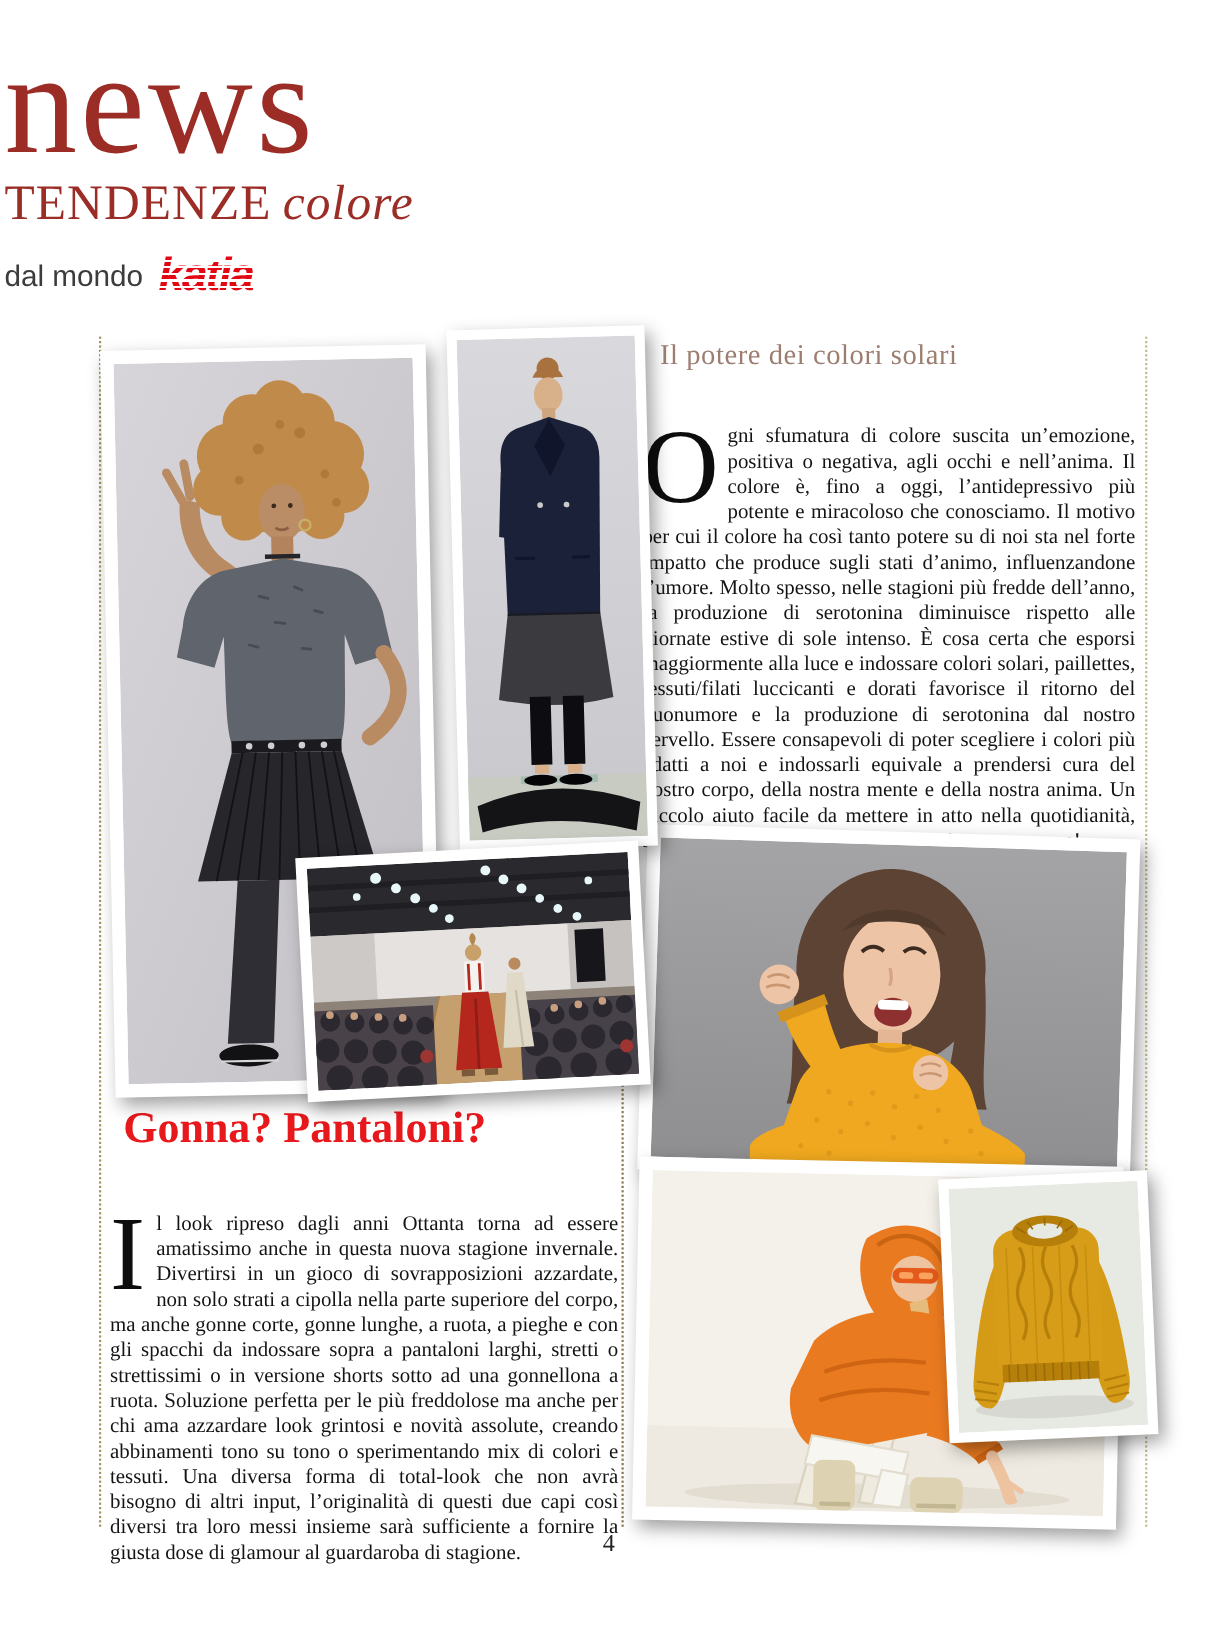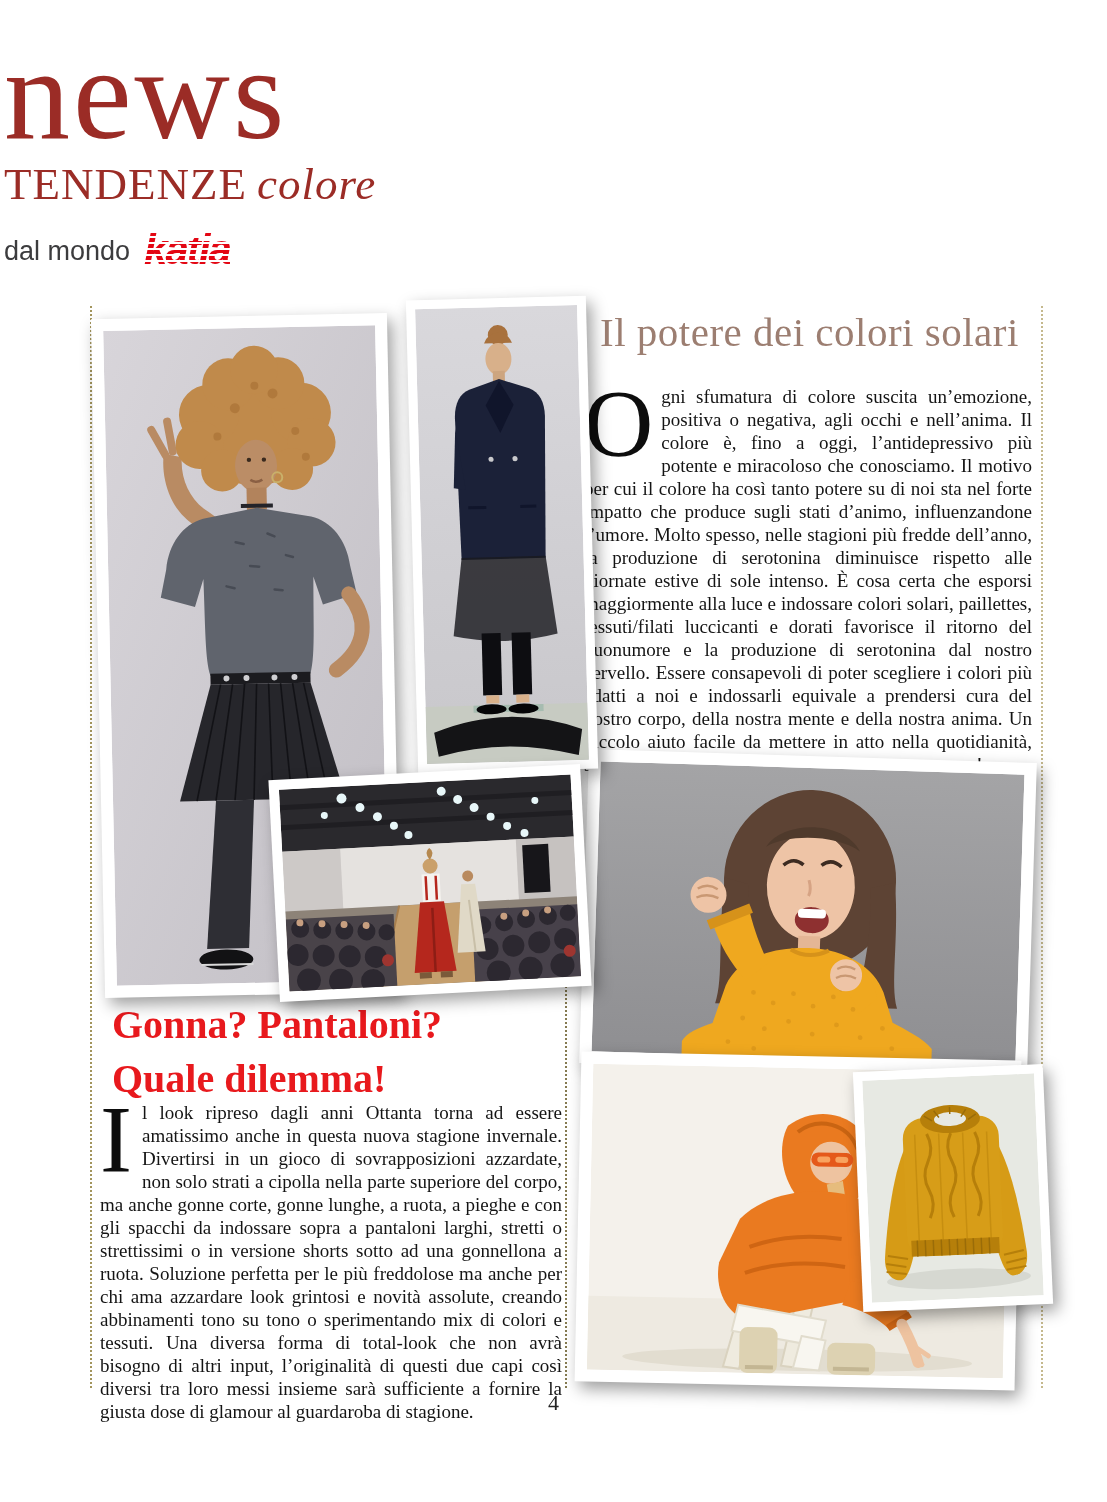--- a/index.html
+++ b/index.html
@@ -20,21 +20,21 @@
   #sub-title .it{font-style:italic;margin-left:10px;}
   #tagline{margin-top:16px;font-family:"Liberation Sans",sans-serif;color:#3c3c3e;font-size:27px;}
   .brand{
     font-family:"Liberation Sans",sans-serif;font-weight:bold;font-style:italic;
     font-size:42px;letter-spacing:-2px;margin-left:14px;vertical-align:-4px;
     background-image:repeating-linear-gradient(180deg,#e30613 0px,#e30613 4px,#ffffff 4px,#ffffff 6px);
     -webkit-background-clip:text;background-clip:text;color:transparent;
   }
 
   
-  #headline-right{position:absolute;left:600px;top:308px;font-size:41px;color:#9c7e71;letter-spacing:.5px;}
+  #headline-right{position:absolute;left:600px;top:308px;font-size:26px;color:#9c7e71;letter-spacing:.5px;}
   #headline-left{position:absolute;left:112px;top:998px;font-size:40px;line-height:54px;font-weight:bold;color:#e8191d;}
 
   
   .copy{position:absolute;text-align:justify;font-size:19px;line-height:23px;color:#141414;}
   #copy-right{left:584px;top:366px;width:448px;}
   #copy-left{left:100px;top:1082px;width:462px;}
   .dropcap{
     float:left;font-size:96px;line-height:70px;height:66px;
     padding:4px 8px 0 0;color:#0d0d0d;font-weight:normal;
   }
@@ -340,21 +340,20 @@
 
       <path d="M284,228 C280,212 272,202 260,196 L246,218 C256,224 262,232 266,244 Z" fill="#efa81f"></path>
       <path d="M244,220 L262,194" stroke="#d6921a" stroke-width="9"></path>
       <circle cx="252" cy="206" r="16" fill="#eec4a6"></circle>
       <path d="M243,200 q9,-5 18,0 M242,209 q10,-5 20,0" stroke="#c99873" stroke-width="2.2" fill="none"></path>
     </svg>
   </div>
 
   <div id="headline-left">
     <div>Gonna? Pantaloni?</div>
-    <div>Quale dilemma!</div>
   </div>
   <p class="copy" id="copy-left"><span class="dropcap">I</span><span>l look ripreso dagli anni Ottanta torna ad essere amatissimo anche in questa nuova stagione invernale. Divertirsi in un gioco di sovrapposizioni azzardate, non solo strati a cipolla nella parte superiore del corpo, ma anche gonne corte, gonne lunghe, a ruota, a pieghe e con gli spacchi da indossare sopra a pantaloni larghi, stretti o strettissimi o in versione shorts sotto ad una gonnellona a ruota. Soluzione perfetta per le più freddolose ma anche per chi ama azzardare look grintosi e novità assolute, creando abbinamenti tono su tono o sperimentando mix di colori e tessuti. Una diversa forma di total-look che non avrà bisogno di altri input, l’originalità di questi due capi così diversi tra loro messi insieme sarà sufficiente a fornire la giusta dose di glamour al guardaroba di stagione.</span></p>
 
   <div class="photo" id="photo-hoodie" aria-label="Blonde woman in orange hoodie and orange sunglasses sitting on a white chair">
     <svg width="416" height="306" viewBox="0 0 416 306">
       <rect width="416" height="306" fill="#f4f1eb"></rect>
       <rect y="232" width="416" height="74" fill="#eeeae1"></rect>
       <ellipse cx="210" cy="292" rx="175" ry="11" fill="#e2ddd0"></ellipse>
 
       <g fill="#efebdf" stroke="#d9d2bf" stroke-width="2">

